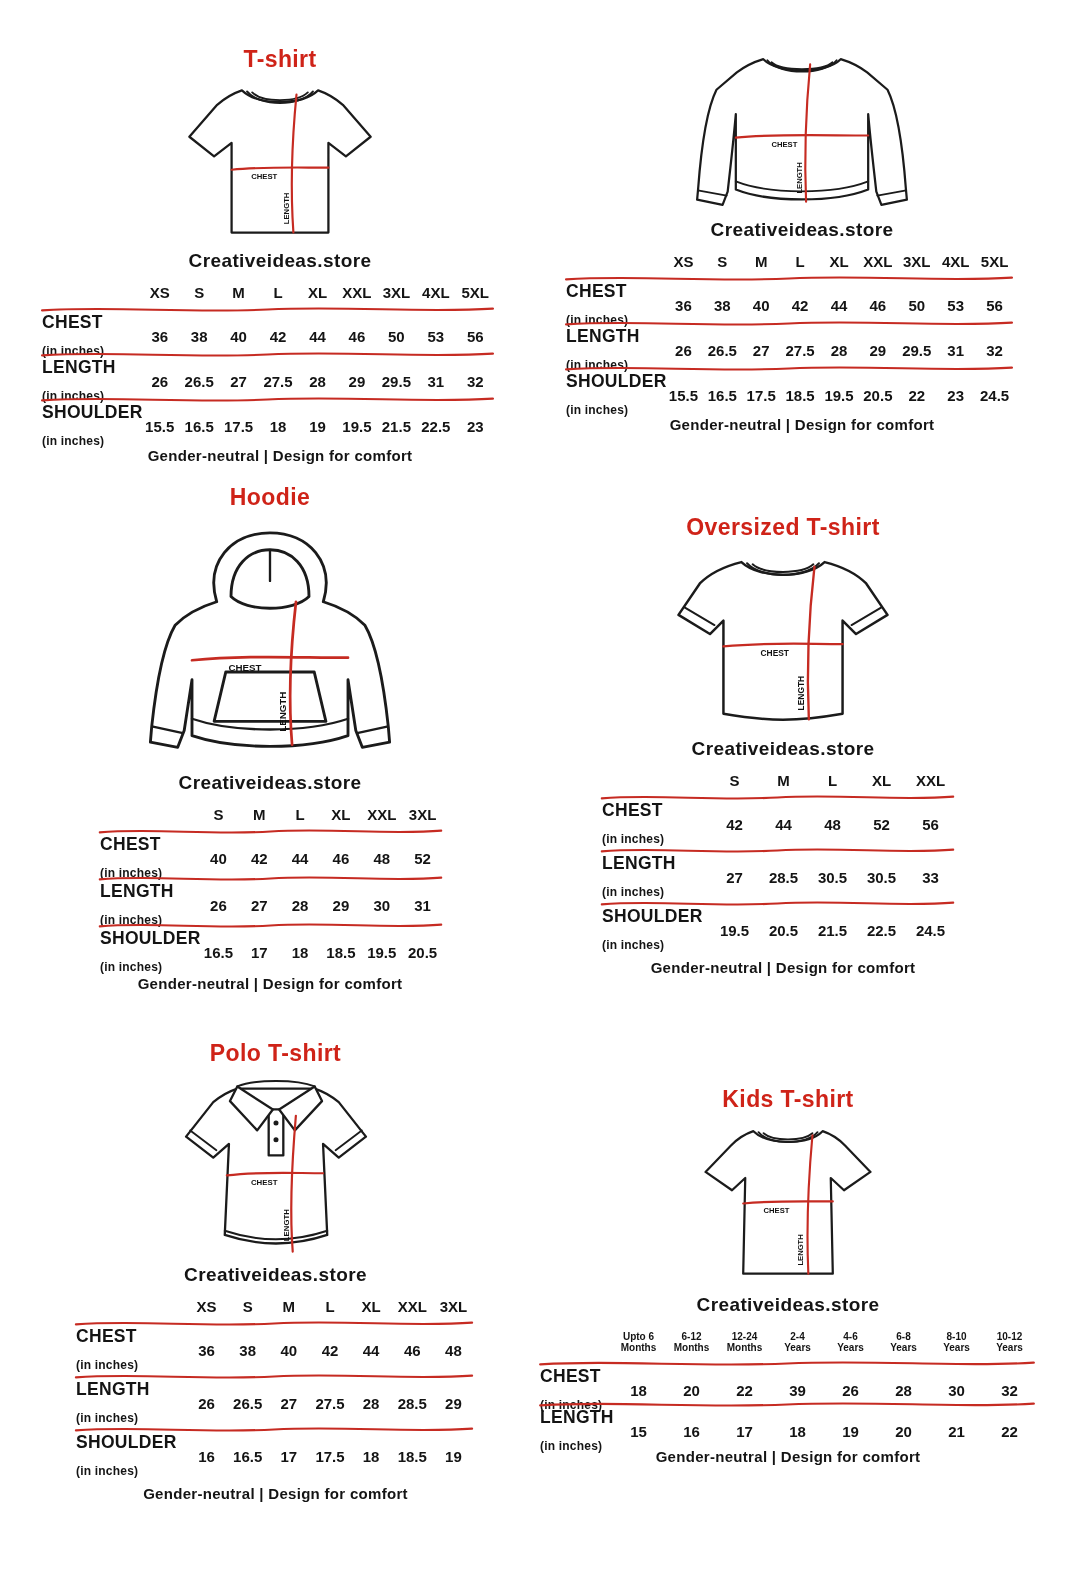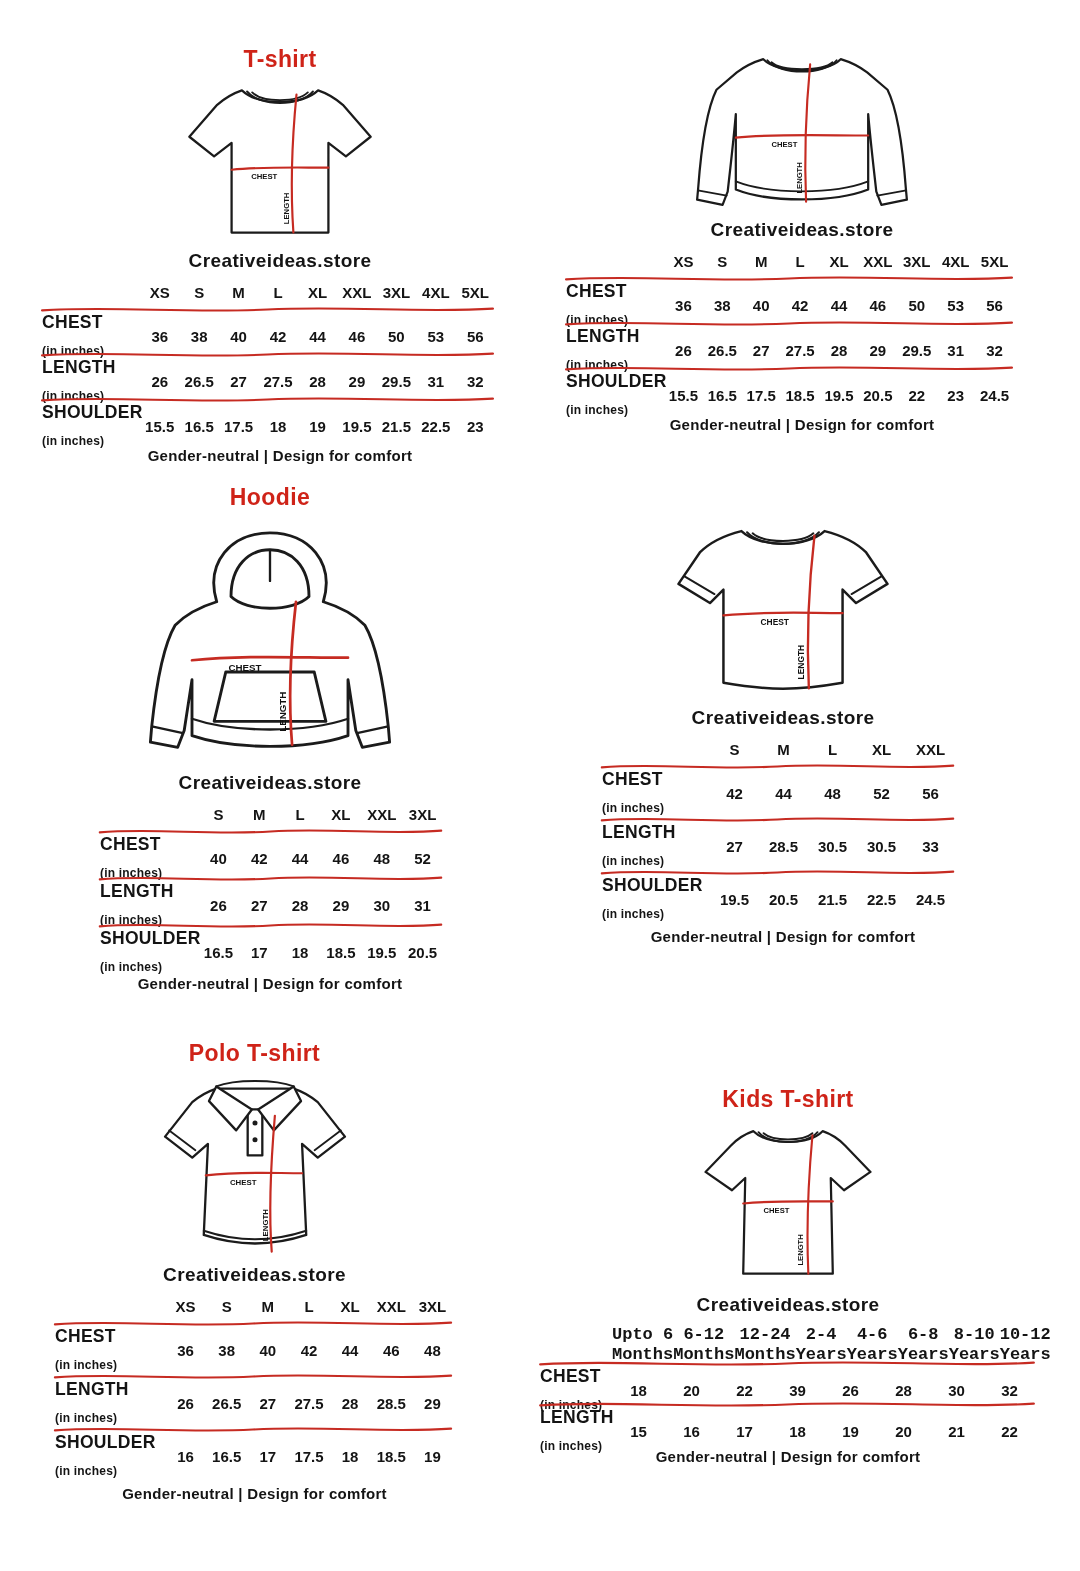--- a/index.html
+++ b/index.html
@@ -14,37 +14,37 @@
   }
   .art{display:flex;justify-content:center;align-items:flex-end;}
   .art svg{display:block;}
   .store{
     text-align:center;font-size:19px;font-weight:bold;letter-spacing:.4px;
     color:#141414;margin-top:5px;
   }
   .sizetable{margin-top:9px;}
   .trow{display:grid;align-items:center;}
   .cell{text-align:center;font-weight:bold;font-size:15px;line-height:1.15;}
-  .kids .cell.szhead{font-size:17px;font-family:Liberation Mono, monospace;}
+  .kids .cell.szhead{font-size:10px;}
   .labelcell{text-align:left;padding-left:2px;}
   .rowlabel{font-size:17.5px;font-weight:bold;letter-spacing:.3px;line-height:1;}
   .unit{display:block;font-size:12px;font-weight:bold;margin-top:13px;letter-spacing:.2px;}
   .wavy{display:block;width:100%;height:9px;overflow:visible;}
   .tagline{text-align:center;font-size:15px;font-weight:bold;margin-top:7px;letter-spacing:.3px;}
   
   .g{stroke:#1b1b1b;stroke-width:2.2;fill:#ffffff;stroke-linejoin:round;stroke-linecap:round;}
   .gl{stroke:#1b1b1b;stroke-width:1.8;fill:none;stroke-linejoin:round;stroke-linecap:round;}
   .m{stroke:var(--lineRed,#c62b22);stroke-width:2.1;fill:none;stroke-linecap:round;}
   .glabel{font-size:7.5px;font-weight:bold;fill:#111;font-family:"Liberation Sans",sans-serif;}
   
   .p0{left:30px;top:46px;width:500px;}   .p0 .art{height:168px;}
   .p1{left:552px;top:46px;width:500px;}  .p1 .art{height:168px;}
   .p2{left:40px;top:484px;width:460px;}  .p2 .art{height:252px;}
   .p3{left:558px;top:514px;width:450px;} .p3 .art{height:188px;}
-  .p4{left:27px;top:1040px;width:455px;} .p4 .art{height:188px;}
+  .p4{left:48px;top:1040px;width:455px;} .p4 .art{height:188px;}
   .p5{left:528px;top:1086px;width:520px;}.p5 .art{height:172px;}
   .p0 .sizetable{width:455px;margin-left:10px;}
   .p1 .sizetable{width:450px;margin-left:12px;}
   .p2 .sizetable{width:345px;margin-left:58px;}
   .p3 .sizetable{width:355px;margin-left:42px;}
   .p4 .sizetable{width:400px;margin-left:26px;}
   .p5 .sizetable{width:498px;margin-left:10px;}
 </style>
 </head>
 <body style="--accent: #cf2318; --lineRed: #c62b22;">
@@ -292,20 +292,21 @@
         <div class="cell">18</div>
         <div class="cell">18.5</div>
         <div class="cell">19.5</div>
         <div class="cell">20.5</div>
       </div>
     </div>
   <div class="tagline">Gender-neutral | Design for comfort</div>
 </section>
 
 <section class="panel p3">
+  <h2 class="title">Oversized T-shirt</h2>
   <div class="art">
     <svg width="236" height="180" viewBox="0 0 210 160">
       <path class="g" d="M68,8 C52,12 40,18 31,27 L12,55 L40,72 L52,60 L52,143 C92,150 118,150 158,143 L158,60 L170,72 L198,55 L179,27 C170,18 158,12 142,8 C126,23 84,23 68,8 Z"></path>
       <path class="gl" d="M73,9 C85,23 125,23 137,9"></path>
       <path class="gl" d="M78,10 C88,19 122,19 132,10"></path>
       <path class="gl" d="M17,48 L44,64"></path>
       <path class="gl" d="M166,64 L193,48"></path>
       <path class="m" d="M133,12 C128,55 126,105 128,148"></path>
       <path class="m" d="M52,83 C95,79 125,81 158,81"></path>
       <text class="glabel" x="85" y="92">CHEST</text>

